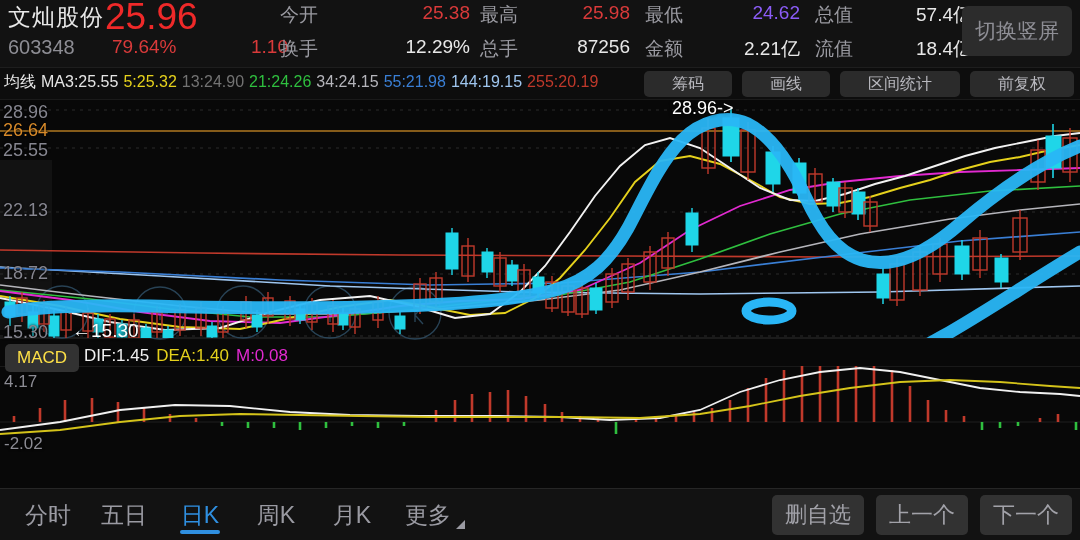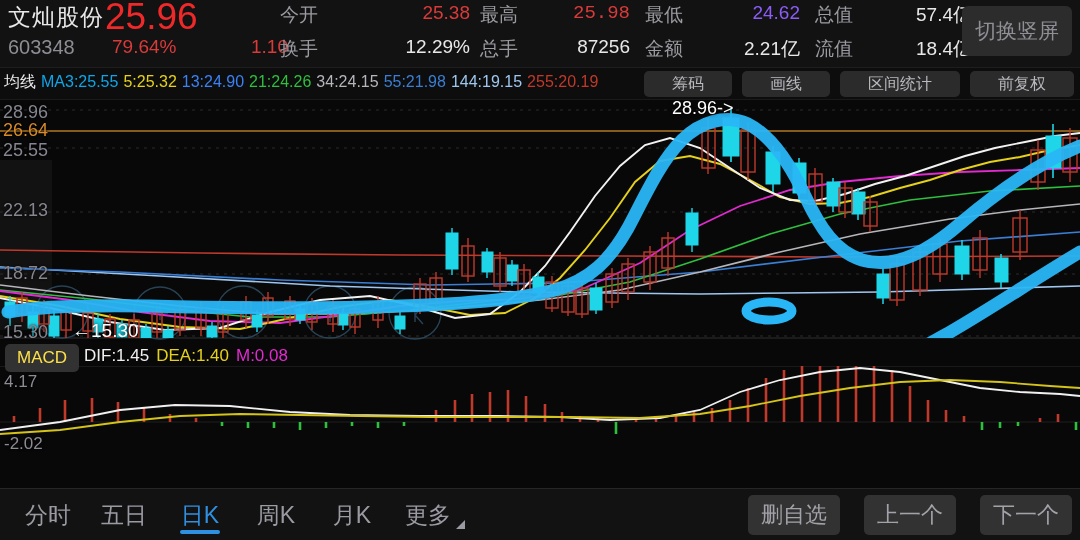--- a/index.html
+++ b/index.html
@@ -134,21 +134,21 @@
     left: 50%; transform: translateX(-50%);
     width: 40px; height: 4px; background: #2f8fe0; border-radius: 2px;
   }
   .tab .corner {
     position: absolute; right: 1px; bottom: 12px;
     width: 0; height: 0;
     border-left: 9px solid transparent;
     border-bottom: 9px solid #9a9aa2;
   }
   .actions {
-    position: absolute; right: 8px; top: 6px; display: flex; gap: 24px;
+    position: absolute; right: 8px; top: 6px; display: flex; gap: 12px;
   }
   .act-btn {
     background: #323232; border-radius: 5px;
     color: #a2a2a9; font-size: 22px;
     width: 92px; height: 40px;
     display: flex; align-items: center; justify-content: center;
   }
 </style>
 </head>
 <body>
@@ -158,41 +158,41 @@
   <div class="header">
     <div class="hdr-name">文灿股份</div>
     <div class="hdr-code">603348</div>
     <div class="hdr-price">25.96</div>
     <div class="hdr-chg">79.64%</div>
     <div class="hdr-chgval">1.10</div>
 
     <div class="kv-label" style="left:280px; top:2px;">今开</div>
     <div class="kv-val v-red" style="left:390px; top:2px; width:80px;">25.38</div>
     <div class="kv-label" style="left:480px; top:2px;">最高</div>
-    <div class="kv-val v-red" style="left:530px; top:2px; width:100px;font-family:Liberation Mono, monospace;">25.98</div>
+    <div class="kv-val v-red" style="left:530px; top:2px; width:100px;">25.98</div>
     <div class="kv-label" style="left:645px; top:2px;">最低</div>
     <div class="kv-val v-green" style="left:700px; top:2px; width:100px;">24.62</div>
     <div class="kv-label" style="left:815px; top:2px;">总值</div>
     <div class="kv-val v-white" style="left:862px; top:2px; width:110px;">57.4亿</div>
 
     <div class="kv-label" style="left:280px; top:36px;">换手</div>
     <div class="kv-val v-white" style="left:370px; top:36px; width:100px;">12.29%</div>
     <div class="kv-label" style="left:480px; top:36px;">总手</div>
     <div class="kv-val v-white" style="left:530px; top:36px; width:100px;">87256</div>
     <div class="kv-label" style="left:645px; top:36px;">金额</div>
     <div class="kv-val v-white" style="left:700px; top:36px; width:100px;">2.21亿</div>
     <div class="kv-label" style="left:815px; top:36px;">流值</div>
     <div class="kv-val v-white" style="left:862px; top:36px; width:110px;">18.4亿</div>
 
     <div class="switch-btn">切换竖屏</div>
   </div>
 
   <div class="ma-bar">
     <div class="ma-text">
-      <span style="color:#e8e8e8">均线</span><span style="color:#0ea5e9">MA3:25.55</span><span style="color:#e5d11c">5:25.32</span><span style="color:#3b82f6">13:24.90</span><span style="color:#2fbf3f">21:24.26</span><span style="color:#b5b5bb">34:24.15</span><span style="color:#3a7fd5">55:21.98</span><span style="color:#9fc6ef">144:19.15</span><span style="color:#c0392b">255:20.19</span>
+      <span style="color:#e8e8e8">均线</span><span style="color:#e5e5e5">MA3:25.55</span><span style="color:#e5d11c">5:25.32</span><span style="color:#737373">13:24.90</span><span style="color:#2fbf3f">21:24.26</span><span style="color:#b5b5bb">34:24.15</span><span style="color:#3a7fd5">55:21.98</span><span style="color:#9fc6ef">144:19.15</span><span style="color:#c0392b">255:20.19</span>
     </div>
     <div class="tool-btns">
       <div class="tool-btn">筹码</div>
       <div class="tool-btn">画线</div>
       <div class="tool-btn">区间统计</div>
       <div class="tool-btn">前复权</div>
     </div>
   </div>
 
   <div class="chart-wrap">

